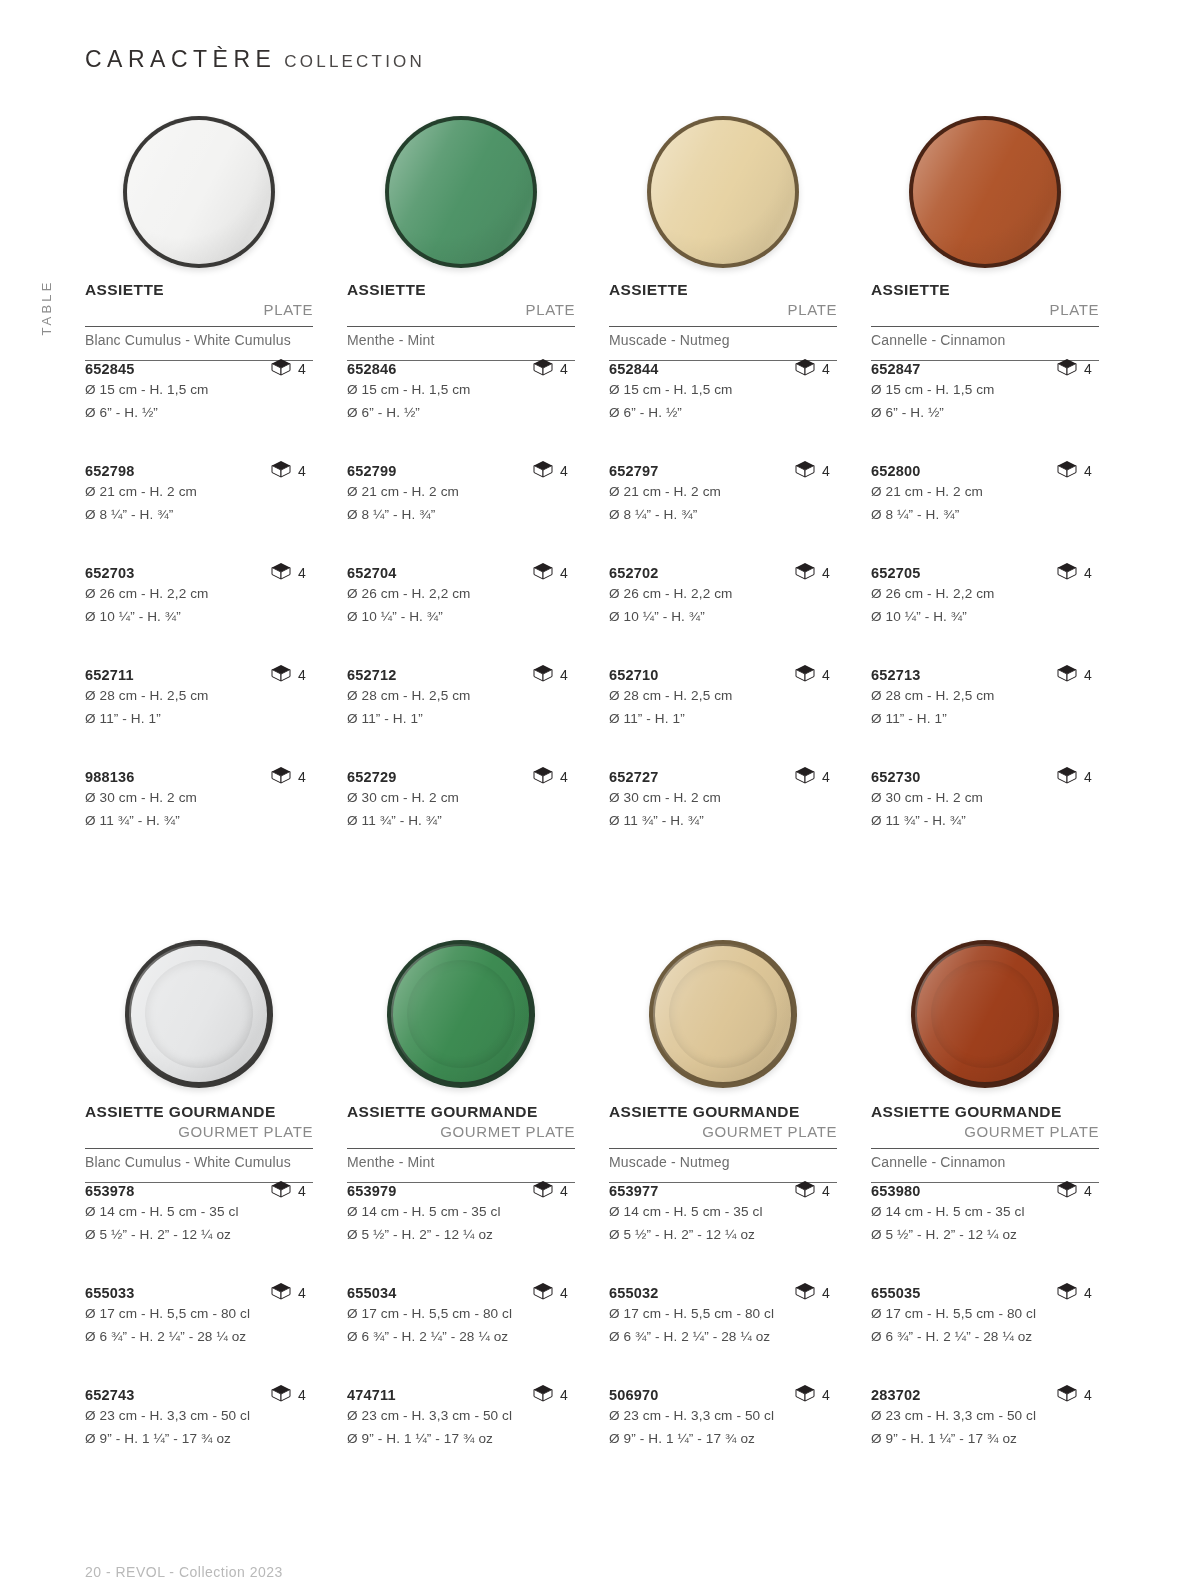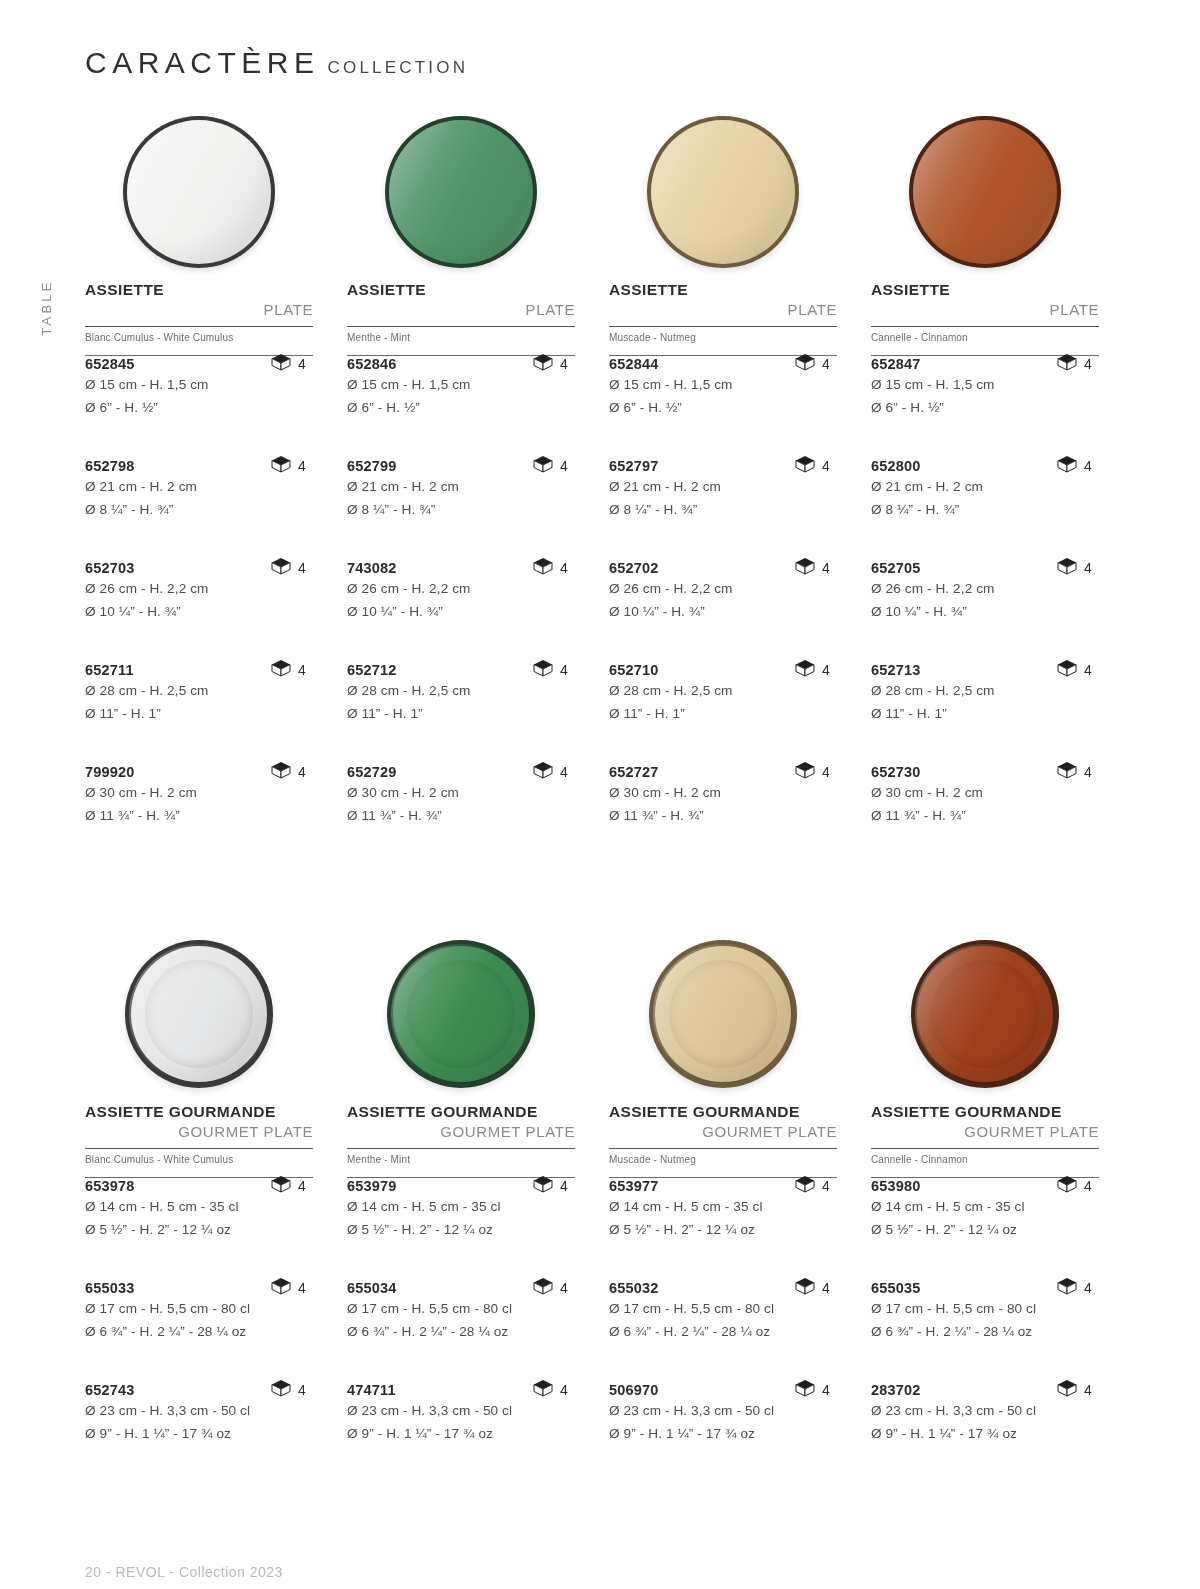--- a/index.html
+++ b/index.html
@@ -10,21 +10,21 @@
     font-family:"Liberation Sans", sans-serif;
     color:#3b3b3b;
     overflow:hidden;
     position:relative;
   }
   .page{position:relative;width:1200px;height:1589px;}
 
   
   .header{position:absolute;left:85px;top:48px;display:flex;align-items:baseline;}
   .brand{
-    font-size:30px;font-weight:300;letter-spacing:5.5px;
+    font-size:23px;font-weight:300;letter-spacing:5.5px;
     color:#332f2e;line-height:1;
   }
   .brand-sub{
     font-size:17px;font-weight:300;letter-spacing:3.2px;
     color:#4a4746;margin-left:8px;line-height:1;
   }
 
   
   .side-tab{
     position:absolute;left:-4px;top:300px;width:100px;
@@ -67,21 +67,21 @@
     font-size:15.5px;font-weight:bold;letter-spacing:.4px;
     color:#2d2d2d;line-height:1.15;
   }
   .title-en{
     font-size:15px;font-weight:300;letter-spacing:.6px;
     color:#8a8a8a;line-height:1.2;margin-top:2px;text-align:right;
   }
   .rule{border-top:1px solid #575757;margin-top:7px;}
   .rule.thin{border-top:1px solid #6a6a6a;}
   .colorname{
-    font-size:10px;font-weight:400;color:#6d6d6d;
+    font-size:14px;font-weight:400;color:#6d6d6d;
     padding:5px 0 5px 0;letter-spacing:.15px;
   }
 
   
   .rows{margin-top:0;}
   .row{height:102px;position:relative;}
   .row-head{display:flex;align-items:center;}
   .sku{font-size:14.5px;font-weight:bold;color:#2b2b2b;letter-spacing:.2px;}
   .pack{position:absolute;display:flex;align-items:center;gap:7px;top:-3px;}
   .pack.p1{left:186px;}
@@ -185,21 +185,21 @@
       <polygon points="19,5.5 10,10 10,17 19,12.5" fill="#ffffff" stroke="#231f20" stroke-width="1"></polygon>
     </svg></span>
           <span class="qty">4</span>
         </span>
       </div>
       <div class="dim">Ø 28 cm - H. 2,5 cm</div>
       <div class="dim">Ø 11” - H. 1”</div>
     </div>
             <div class="row">
       <div class="row-head">
-        <span class="sku">799920</span>
+        <span class="sku">988136</span>
         <span class="pack p1">
           <span class="boxicon">
     <svg width="20" height="18" viewBox="0 0 20 18">
       <polygon points="10,1 19,5.5 10,10 1,5.5" fill="#231f20"></polygon>
       <polygon points="1,5.5 10,10 10,17 1,12.5" fill="#ffffff" stroke="#231f20" stroke-width="1"></polygon>
       <polygon points="19,5.5 10,10 10,17 19,12.5" fill="#ffffff" stroke="#231f20" stroke-width="1"></polygon>
     </svg></span>
           <span class="qty">4</span>
         </span>
       </div>
@@ -249,21 +249,21 @@
       <polygon points="19,5.5 10,10 10,17 19,12.5" fill="#ffffff" stroke="#231f20" stroke-width="1"></polygon>
     </svg></span>
           <span class="qty">4</span>
         </span>
       </div>
       <div class="dim">Ø 21 cm - H. 2 cm</div>
       <div class="dim">Ø 8 ¼” - H. ¾”</div>
     </div>
             <div class="row">
       <div class="row-head">
-        <span class="sku">743082</span>
+        <span class="sku">652704</span>
         <span class="pack p1">
           <span class="boxicon">
     <svg width="20" height="18" viewBox="0 0 20 18">
       <polygon points="10,1 19,5.5 10,10 1,5.5" fill="#231f20"></polygon>
       <polygon points="1,5.5 10,10 10,17 1,12.5" fill="#ffffff" stroke="#231f20" stroke-width="1"></polygon>
       <polygon points="19,5.5 10,10 10,17 19,12.5" fill="#ffffff" stroke="#231f20" stroke-width="1"></polygon>
     </svg></span>
           <span class="qty">4</span>
         </span>
       </div>

